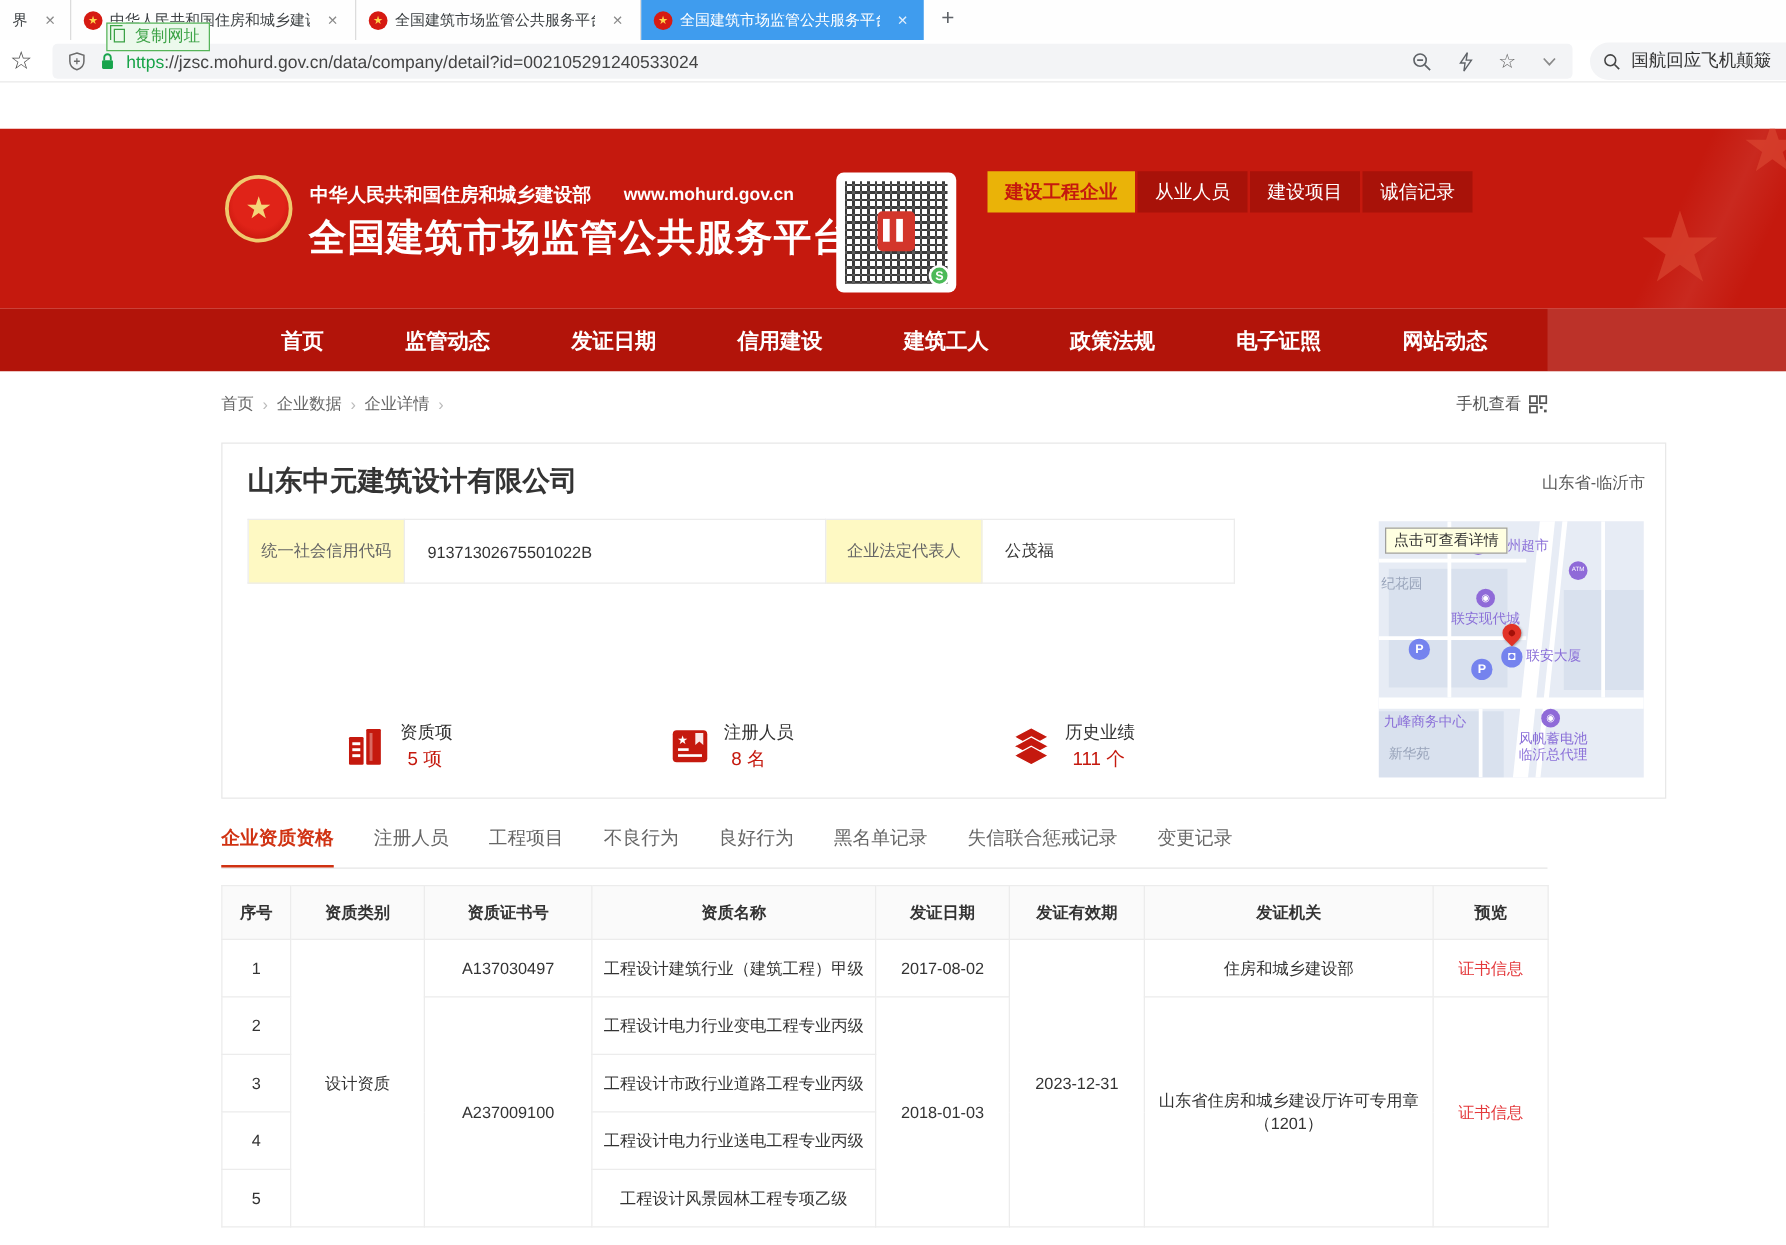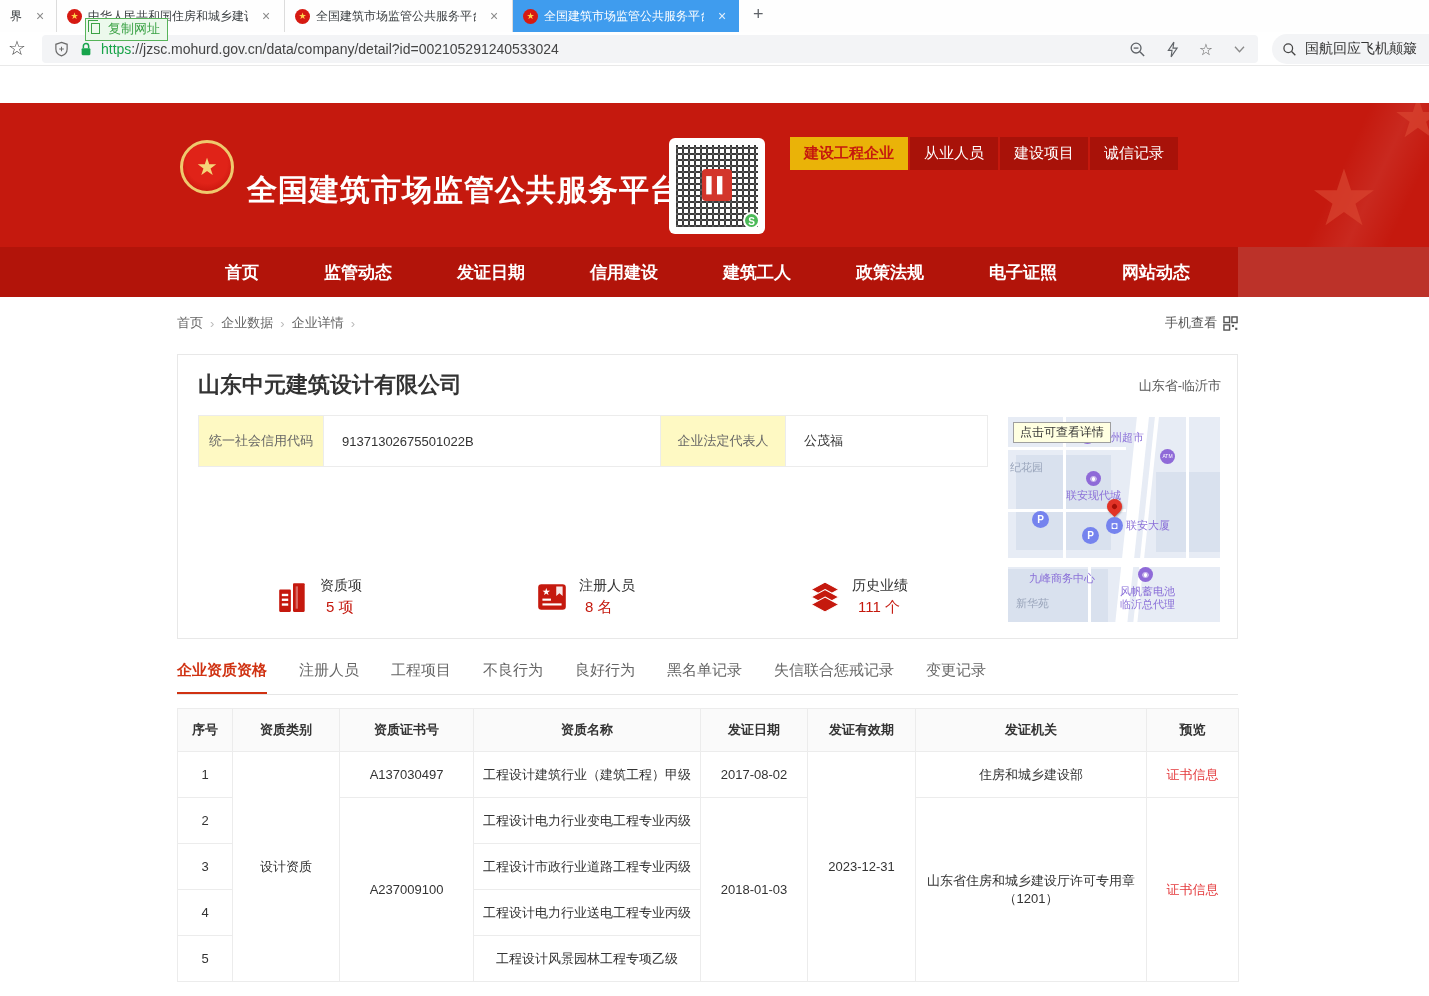--- a/index.html
+++ b/index.html
@@ -61,21 +61,21 @@
   .nav-inner { width:1061px; margin-left:177px; height:50px; display:flex; justify-content:space-between; align-items:center; padding:0 48px; }
   .nav-item { color:#fff; font-size:17px; font-weight:bold; cursor:pointer; }
 
   
   .shell { position:absolute; left:177px; top:305px; width:1061px; }
   .crumb-row { display:flex; align-items:center; height:36px; font-size:13px; color:#666; }
   .crumb-row a { color:#666; text-decoration:none; cursor:pointer; }
   .crumb-sep { margin:0 7px; color:#bbb; }
   .mobile-view { margin-left:auto; display:flex; align-items:center; gap:6px; color:#555; font-size:13px; cursor:pointer; }
 
-  .card { position:relative; margin-top:13px; width:1061px; height:285px; border:1px solid #e8e8e8; background:#fff; }
+  .card { position:relative; margin-top:13px; width:1156px; height:285px; border:1px solid #e8e8e8; background:#fff; }
   .company-name { position:absolute; left:20px; top:15px; font-size:22px; font-weight:bold; color:#333; }
   .company-region { position:absolute; right:16px; top:22px; font-size:13px; color:#555; }
   table.info { position:absolute; left:20px; top:60px; border-collapse:collapse; }
   table.info td { border:1px solid #ececec; height:51px; font-size:13px; }
   td.ilabel { width:125px; background:#fef9c3; color:#666; text-align:center; }
   td.ival { color:#333; padding-left:18px; }
   .w337 { width:337px; } .w124 { width:124px; } .w202 { width:202px; }
 
   .stats { position:absolute; left:20px; top:222px; width:788px; display:flex; justify-content:space-between; padding:0 78px; }
   .stat { display:flex; align-items:center; gap:10px; }
@@ -175,20 +175,24 @@
       <span>国航回应飞机颠簸</span>
     </div>
   </div>
 
   <div class="red-header">
     <div class="hdr-decor"></div>
     <span class="hdr-star" style="right:50px; top:50px; font-size:78px;">★</span>
     <span class="hdr-star" style="right:-14px; top:-18px; font-size:56px;">★</span>
   </div>
   <div class="emblem">★</div>
+  <div class="ministry-line">
+    <span>中华人民共和国住房和城乡建设部</span>
+    <span class="site-url">www.mohurd.gov.cn</span>
+  </div>
   <div class="platform-title">全国建筑市场监管公共服务平台</div>
   <div class="qr-box">
     <div class="qr-pattern">
       <div class="qr-center">▌▌</div>
       <div class="qr-wx">S</div>
     </div>
   </div>
   <div class="search-panel">
     <div class="search-tabs">
       <div class="s-tab active">建设工程企业</div>
@@ -305,21 +309,21 @@
         <span class="map-label" style="left:92px; top:14px;">九州超市</span>
         <span class="map-label gray" style="left:2px; top:44px;">纪花园</span>
         <span class="poi" style="left:152px; top:32px; font-size:5px;">ATM</span>
         <span class="poi" style="left:78px; top:54px;">◉</span>
         <span class="map-label" style="left:58px; top:72px;">联安现代城</span>
         <div class="red-pin" style="left:99px; top:82px;"></div>
         <span class="poi blue" style="left:98px; top:100px;">◘</span>
         <span class="map-label" style="left:118px; top:102px;">联安大厦</span>
         <span class="poi blue" style="left:24px; top:94px;">P</span>
         <span class="poi blue" style="left:74px; top:110px;">P</span>
-        <span class="map-label" style="left:21px; top:155px;">九峰商务中心</span>
+        <span class="map-label" style="left:4px; top:155px;">九峰商务中心</span>
         <span class="poi" style="left:130px; top:150px;">◉</span>
         <span class="map-label" style="left:112px; top:168px;">风帆蓄电池
 临沂总代理</span>
         <span class="map-label gray" style="left:8px; top:180px;">新华苑</span>
         <div class="map-tip">点击可查看详情</div>
       </div>
     </div>
 
     <div class="dtabs">
       <span class="dtab active">企业资质资格</span>

